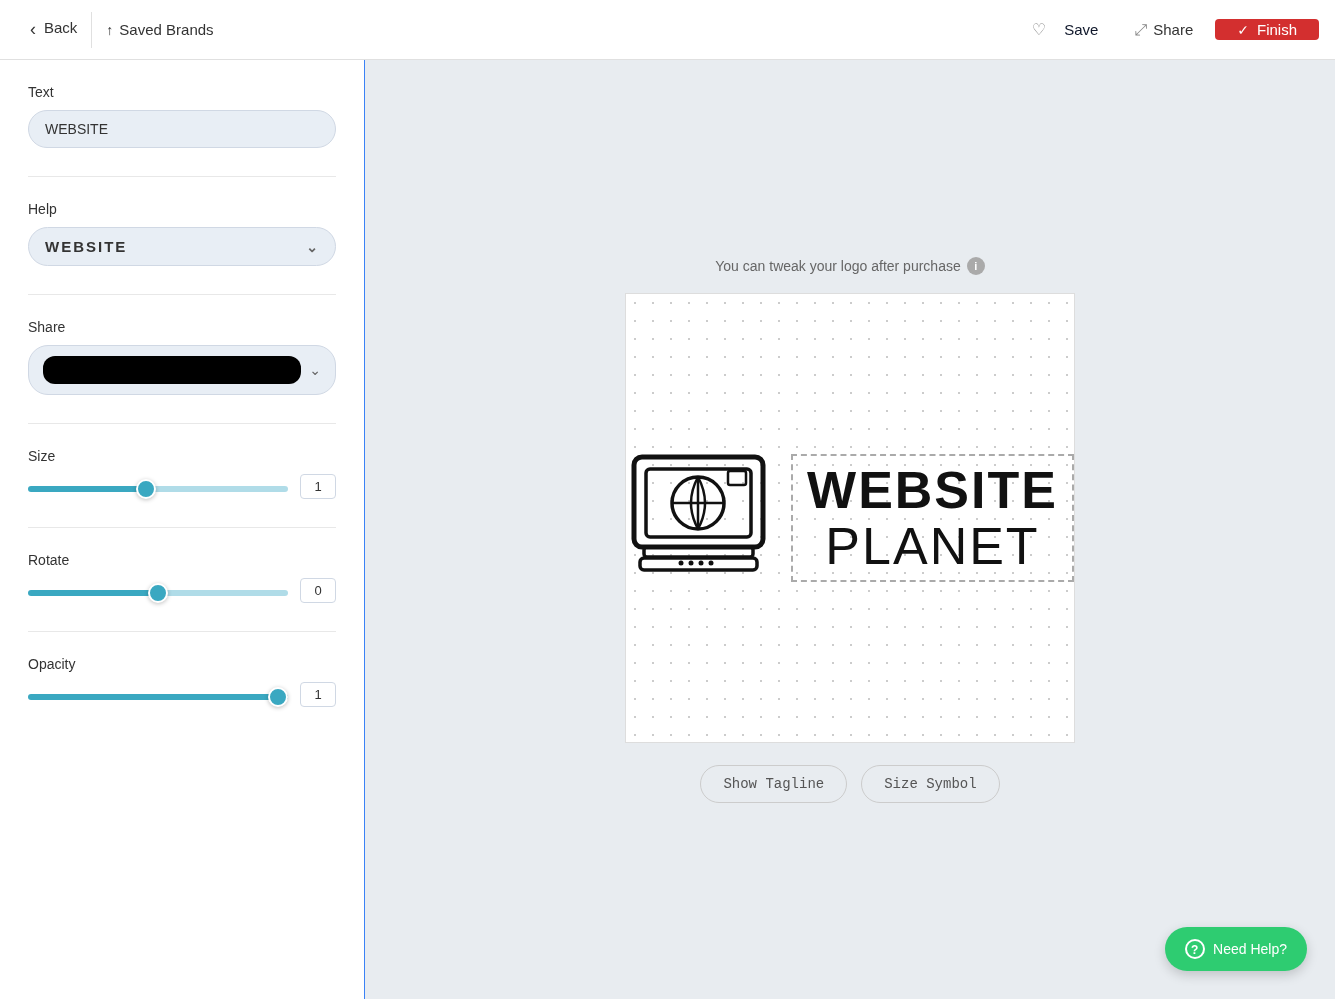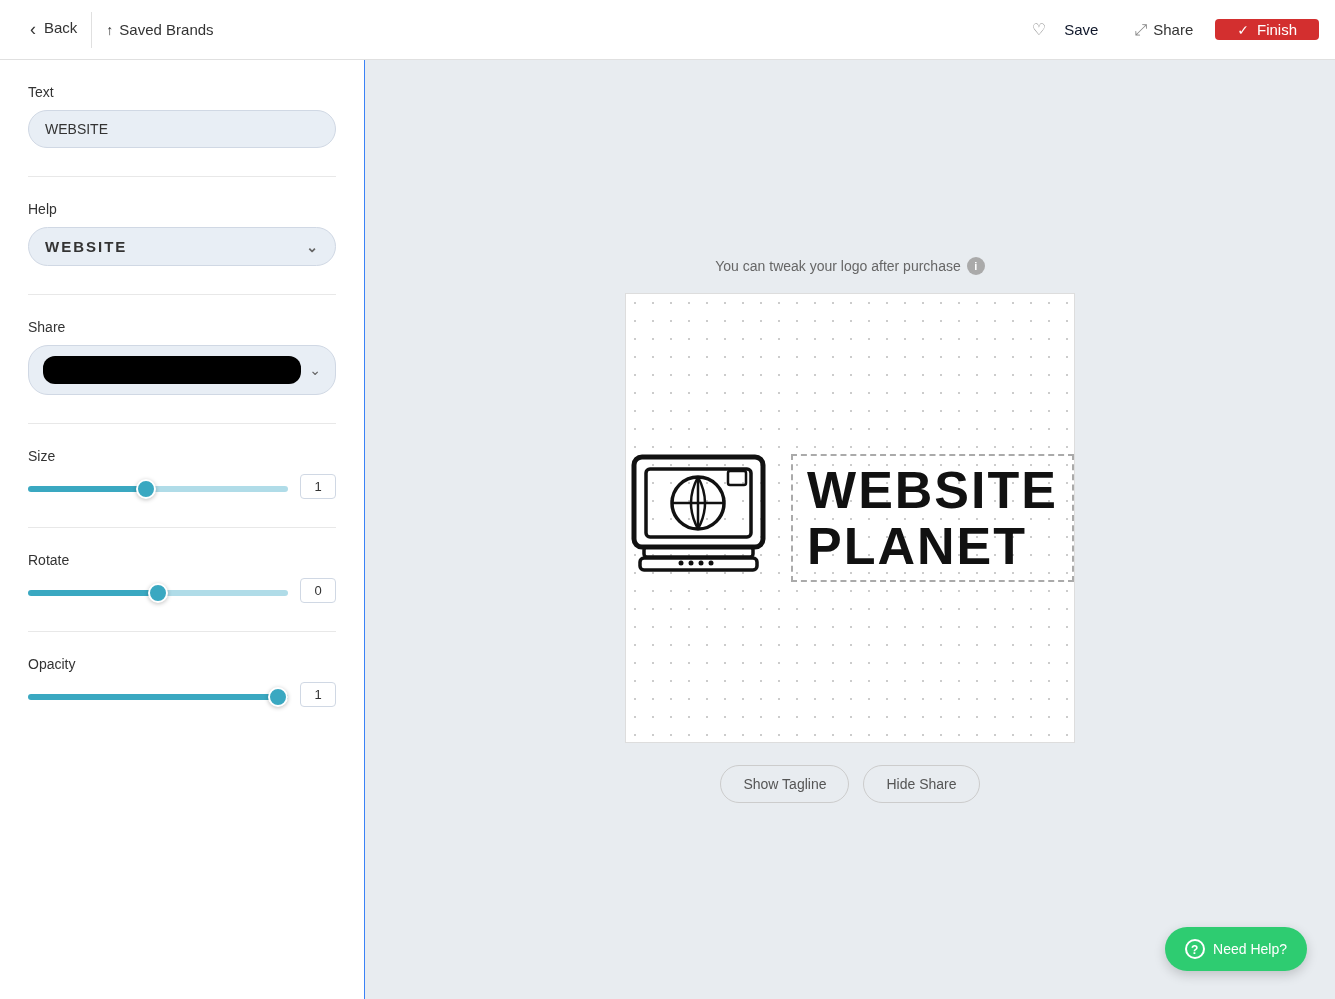--- a/index.html
+++ b/index.html
@@ -132,32 +132,32 @@
     .logo-symbol { flex-shrink: 0; }
     .logo-text-block {
       border: 2px dashed #aaa; padding: 8px 14px;
       display: flex; flex-direction: column; gap: 4px;
     }
     .logo-text-line1 {
       font-size: 52px; font-weight: 900; letter-spacing: 2px;
       color: #111; line-height: 1; font-family: 'Arial Black', Arial, sans-serif;
     }
     .logo-text-line2 {
-      font-size: 52px; font-weight: 700; letter-spacing: 2px;
-      color: #111; line-height: 1; font-family: 'Arial Black', Arial, sans-serif;
+      font-size: 52px; font-weight: 400; letter-spacing: 2px;
+      color: #111; line-height: 1; font-family: 'Arial Black', Arial, sans-serif; text-align: center;
     }
 
     
     .canvas-bottom-btns {
       margin-top: 22px; display: flex; gap: 14px;
     }
     .ghost-btn {
       padding: 10px 22px; border-radius: 20px;
       border: 1px solid #ccc; background: #e8ecf0;
-      color: #555; font-size: 14px; cursor: pointer;
+      color: #555; font-size: 14px; cursor: pointer; font-family: Liberation Mono, monospace;
     }
 
     
     .help-btn {
       position: fixed; bottom: 28px; right: 28px;
       background: #2ecc71; color: #fff; border: none; border-radius: 24px;
       padding: 12px 20px; font-size: 14px; cursor: pointer;
       display: flex; align-items: center; gap: 8px;
       box-shadow: 0 4px 12px rgba(0,0,0,0.18);
     }
@@ -311,21 +311,21 @@
         <div class="logo-text-block">
           <div class="logo-text-line1">WEBSITE</div>
           <div class="logo-text-line2">PLANET</div>
         </div>
 
       </div>
     </div>
 
     <div class="canvas-bottom-btns">
       <button class="ghost-btn">Show Tagline</button>
-      <button class="ghost-btn">Hide Share</button>
+      <button class="ghost-btn">Size Symbol</button>
     </div>
 
   </main>
 
 </div>
 
 <button class="help-btn">
   <svg width="20" height="20" viewBox="0 0 20 20" fill="none">
     <circle cx="10" cy="10" r="9" stroke="#fff" stroke-width="2" fill="none"></circle>
     <text x="6" y="15" font-size="12" fill="#fff" font-weight="bold">?</text>

